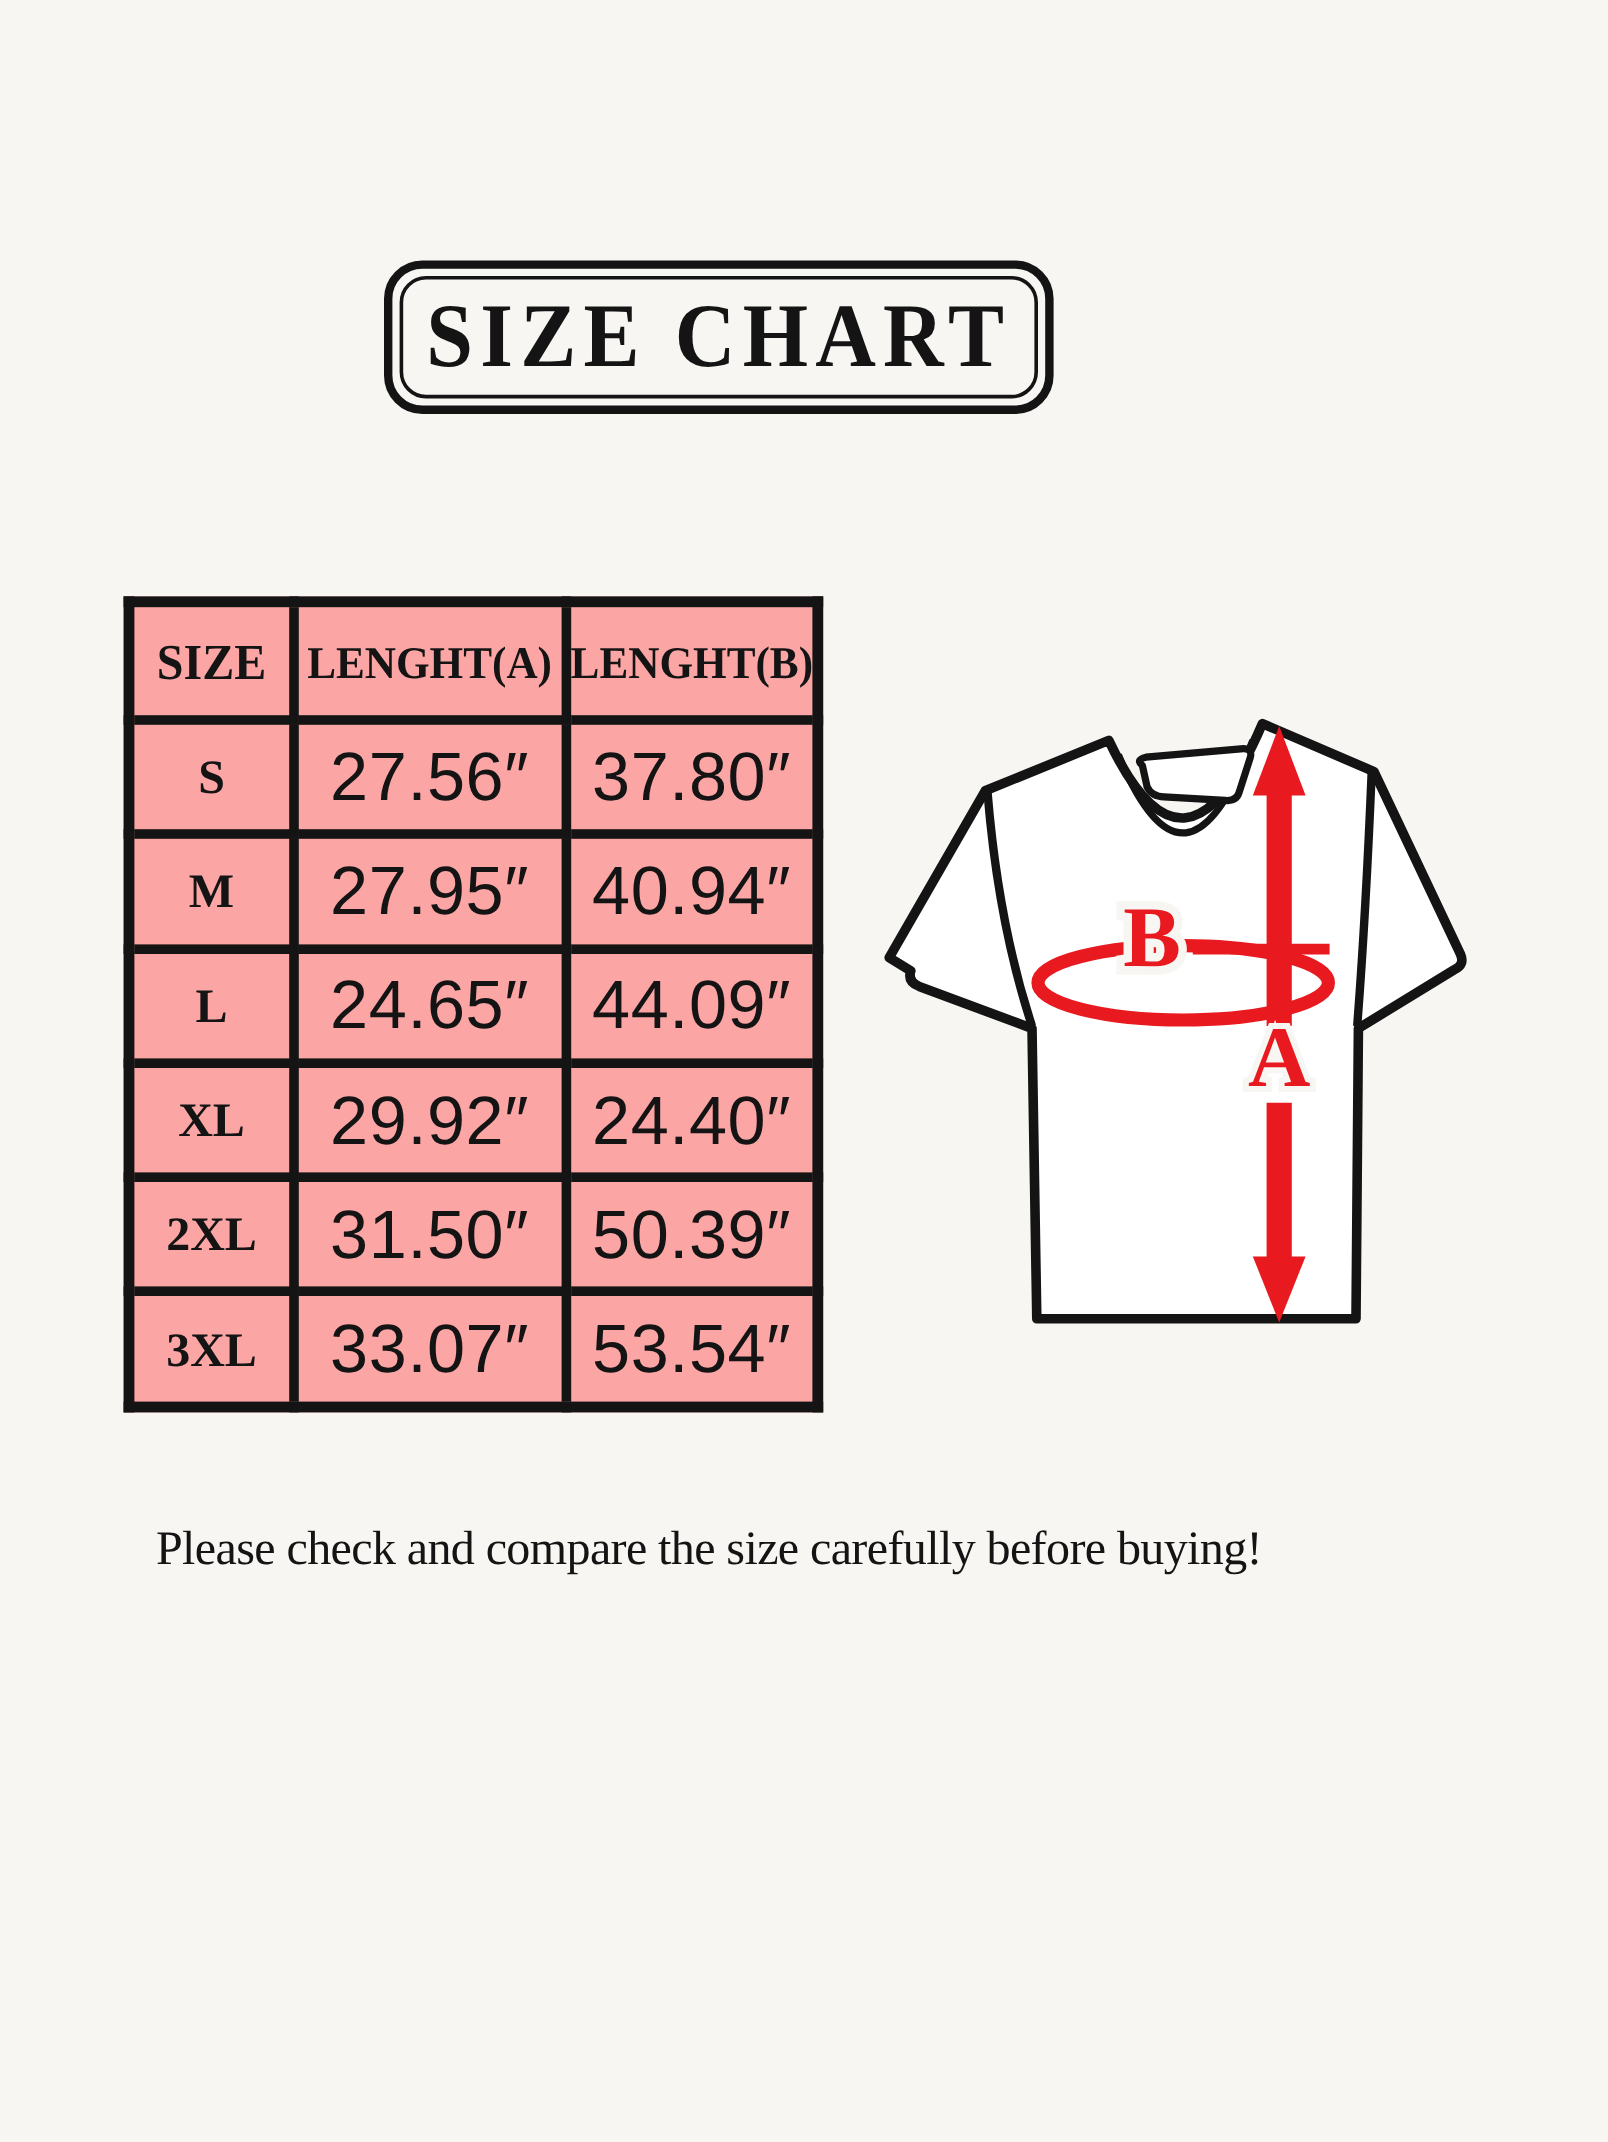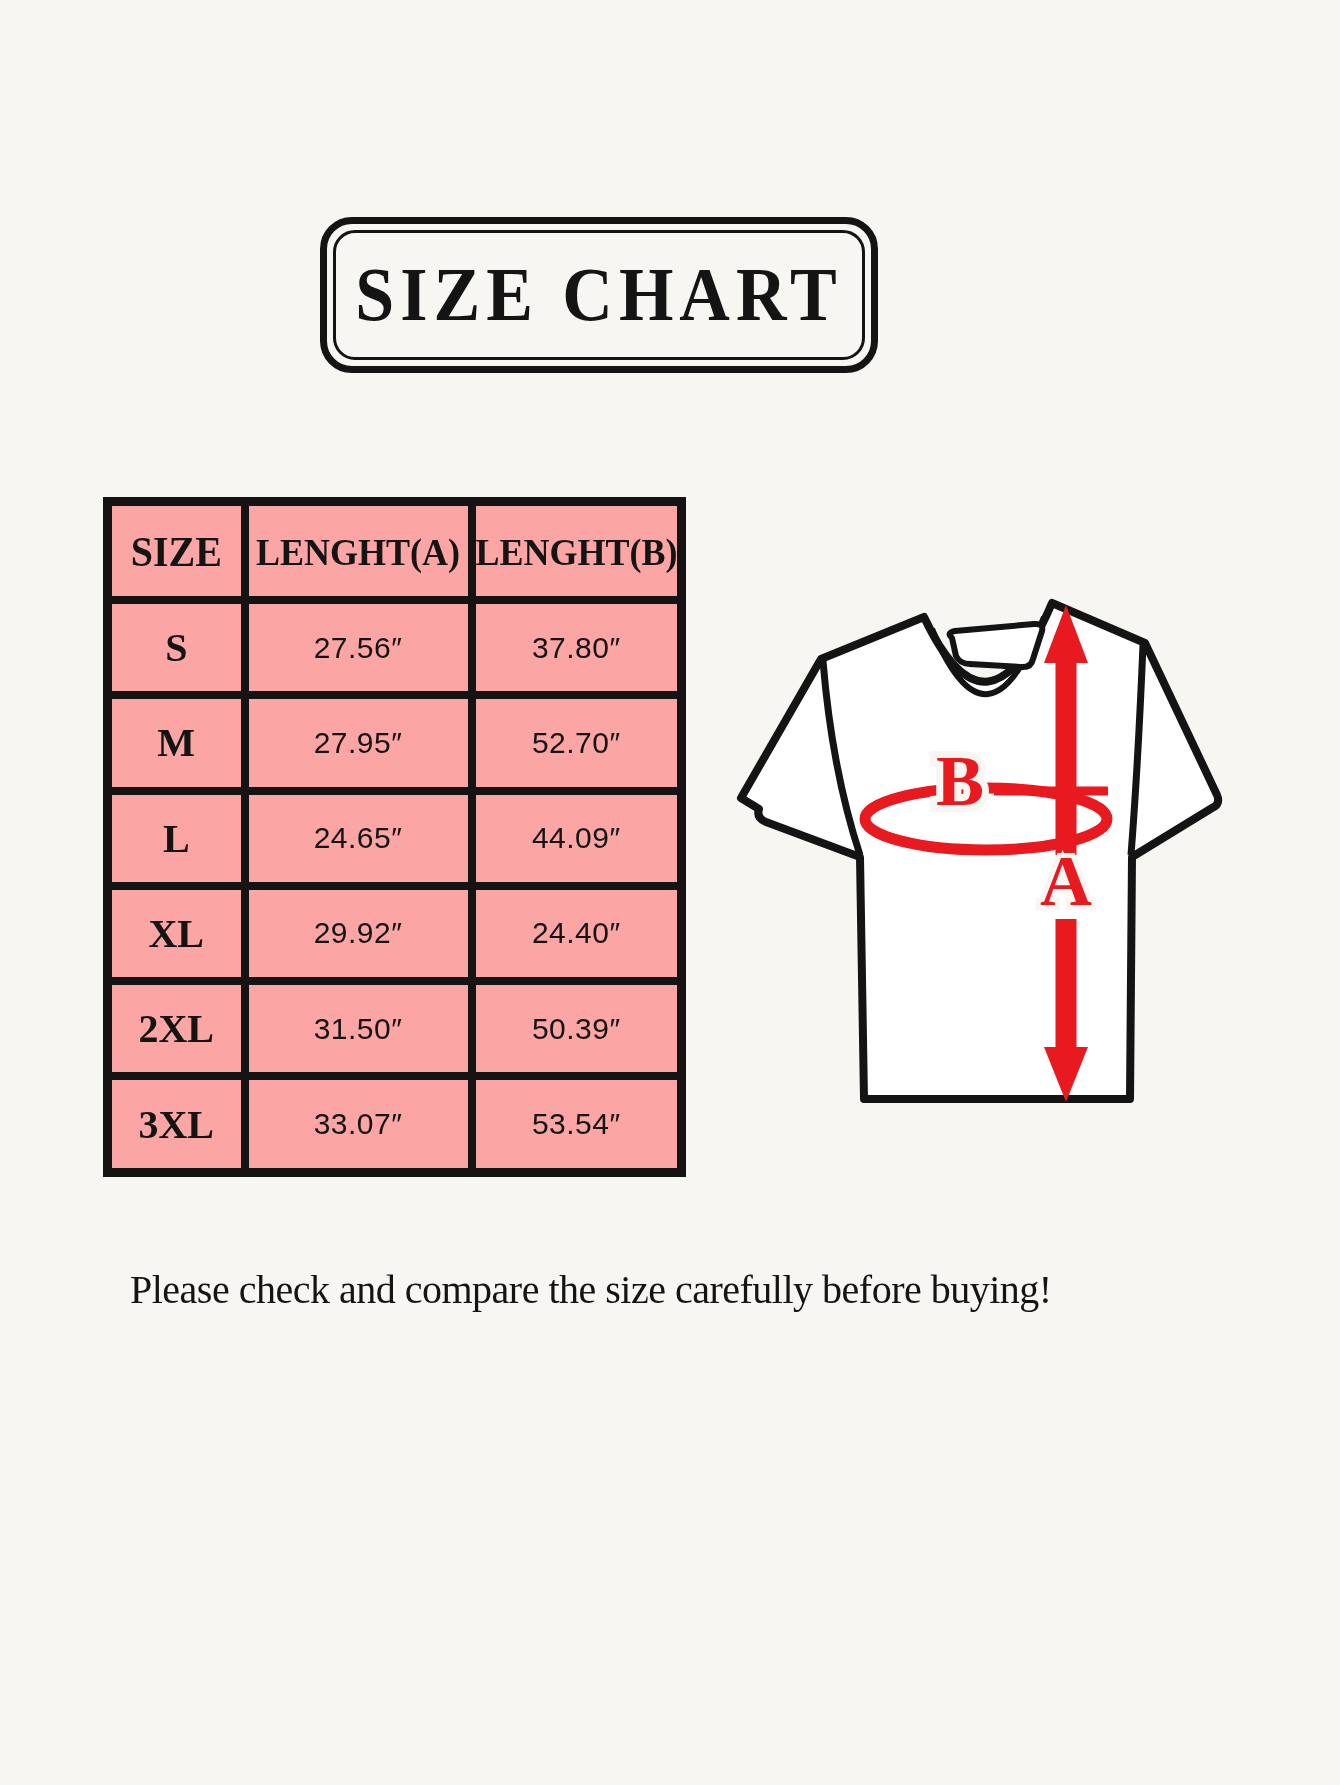--- a/index.html
+++ b/index.html
@@ -7,21 +7,21 @@
     width:1340px;height:1785px;
     position:relative;
     background:#f8f6f3;
     font-family:"Liberation Serif", serif;
     color:#141414;
     overflow:hidden;
   }
 
   
   .title-box{
-    position:absolute;left:320px;top:217px;width:558px;height:156px;
+    position:absolute;left:320px;top:217px;width:558px;height:128px;
     border:7px solid #141414;border-radius:32px;
     background:#f8f6f3;box-sizing:border-box;
   }
   .title-box-inner{
     position:absolute;left:6px;top:6px;right:6px;bottom:6px;
     border:3px solid #141414;border-radius:22px;
     display:flex;align-items:center;justify-content:center;
   }
   .title-text{
     font-family:"Liberation Serif", serif;
@@ -47,21 +47,21 @@
     transform:scaleY(1.05);
     padding:0;height:90px;
   }
   th.col-head.first{font-size:40px;}
   td.size-cell{
     font-family:"Liberation Serif", serif;font-weight:bold;
     font-size:40px;text-align:center;vertical-align:middle;padding:0;
   }
   td.val-cell{
     font-family:"Liberation Sans", sans-serif;
-    font-size:30px;text-align:center;vertical-align:middle;padding:0;
+    font-size:57px;text-align:center;vertical-align:middle;padding:0;
     letter-spacing:0.5px;
   }
 
   
   .shirt-wrap{position:absolute;left:640px;top:525px;width:620px;height:600px;}
 
   
   .note{
     position:absolute;left:130px;top:1266px;width:1080px;
     font-family:"Liberation Serif", serif;font-size:40px;
@@ -93,21 +93,21 @@
     <th class="col-head">LENGHT(B)</th>
   </tr>
   <tr>
     <td class="size-cell">S</td>
     <td class="val-cell">27.56″</td>
     <td class="val-cell">37.80″</td>
   </tr>
   <tr>
     <td class="size-cell">M</td>
     <td class="val-cell">27.95″</td>
-    <td class="val-cell">52.70″</td>
+    <td class="val-cell">40.94″</td>
   </tr>
   <tr>
     <td class="size-cell">L</td>
     <td class="val-cell">24.65″</td>
     <td class="val-cell">44.09″</td>
   </tr>
   <tr>
     <td class="size-cell">XL</td>
     <td class="val-cell">29.92″</td>
     <td class="val-cell">24.40″</td>

